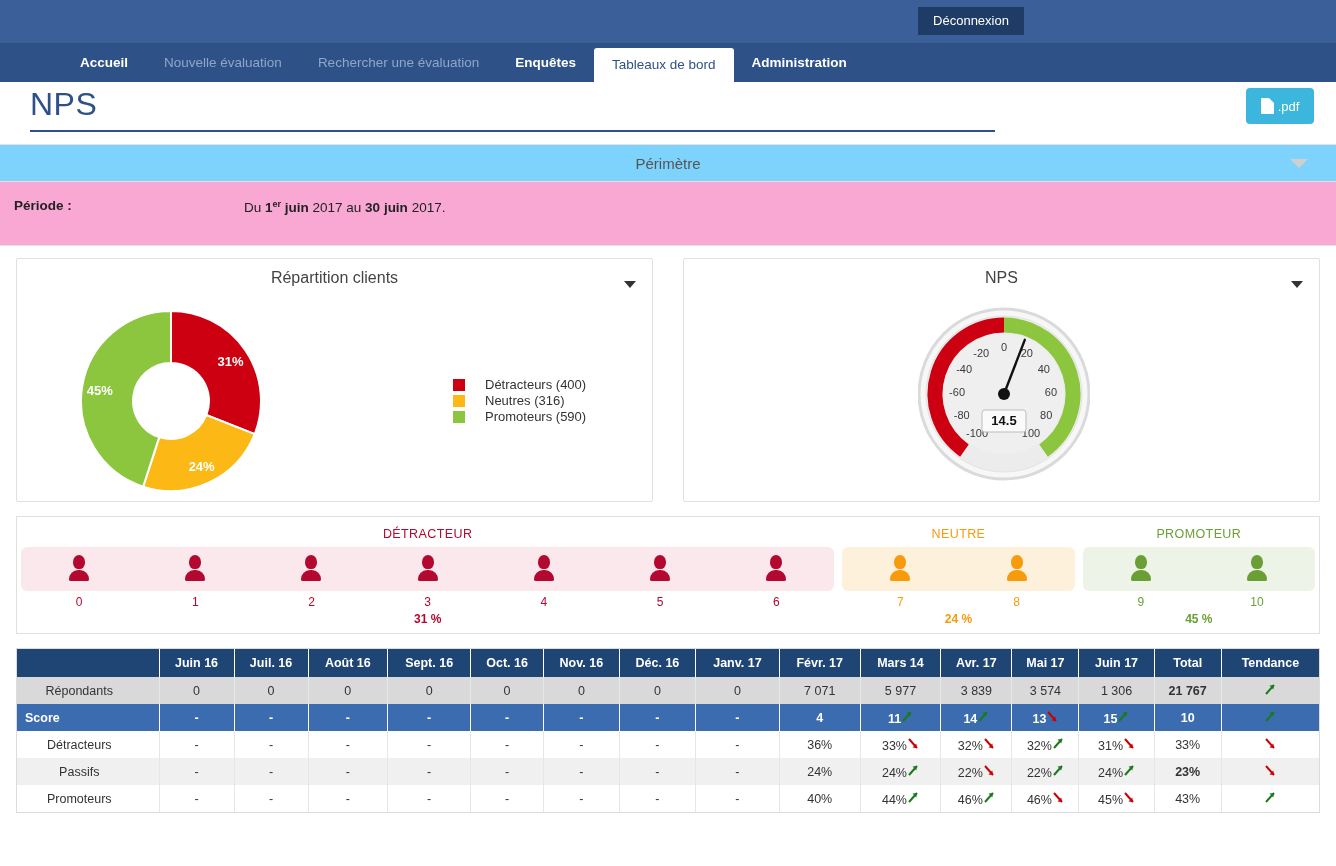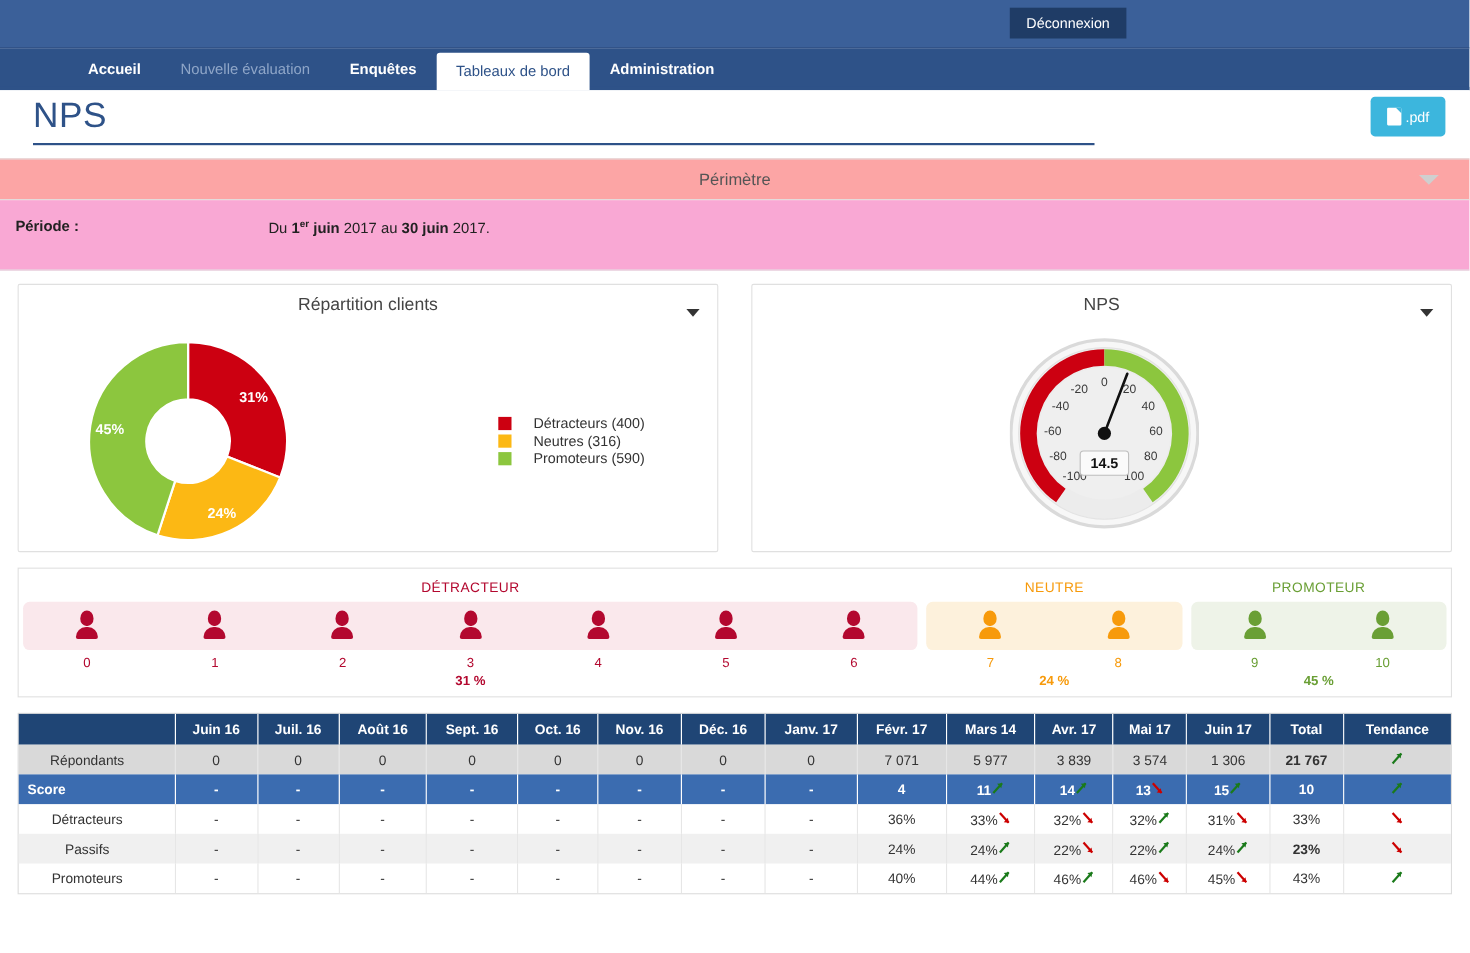--- a/index.html
+++ b/index.html
@@ -115,21 +115,21 @@
     top: 0; right: 0;
     border-width: 0 5px 5px 0;
     border-style: solid;
     border-color: #3cb6dd #3cb6dd transparent transparent;
   }
 
   
   .perimetre-bar {
     position: relative;
     height: 38px;
-    background: #fca5a5;
+    background: #7dd3fc;
     border-top: 1px solid #e2e2e2;
     border-bottom: 1px solid #e2e2e2;
     text-align: center;
     line-height: 38px;
     font-size: 15px;
     color: #555;
     cursor: pointer;
   }
   .chev-down {
     position: absolute;
@@ -338,20 +338,21 @@
 <body>
 
 <div class="topbar">
   <div class="logout-btn">Déconnexion</div>
 </div>
 
 <div class="navbar">
   <div class="nav-items" id="nav-items">
       <div class="nav-item">Accueil</div>
       <div class="nav-item dim">Nouvelle évaluation</div>
+      <div class="nav-item dim">Rechercher une évaluation</div>
       <div class="nav-item">Enquêtes</div>
       <div class="nav-item active">Tableaux de bord</div>
       <div class="nav-item">Administration</div>
     </div>
 </div>
 
 <div class="title-zone">
   <div class="page-title">NPS</div>
   <div class="title-rule"></div>
   <div class="pdf-btn">

